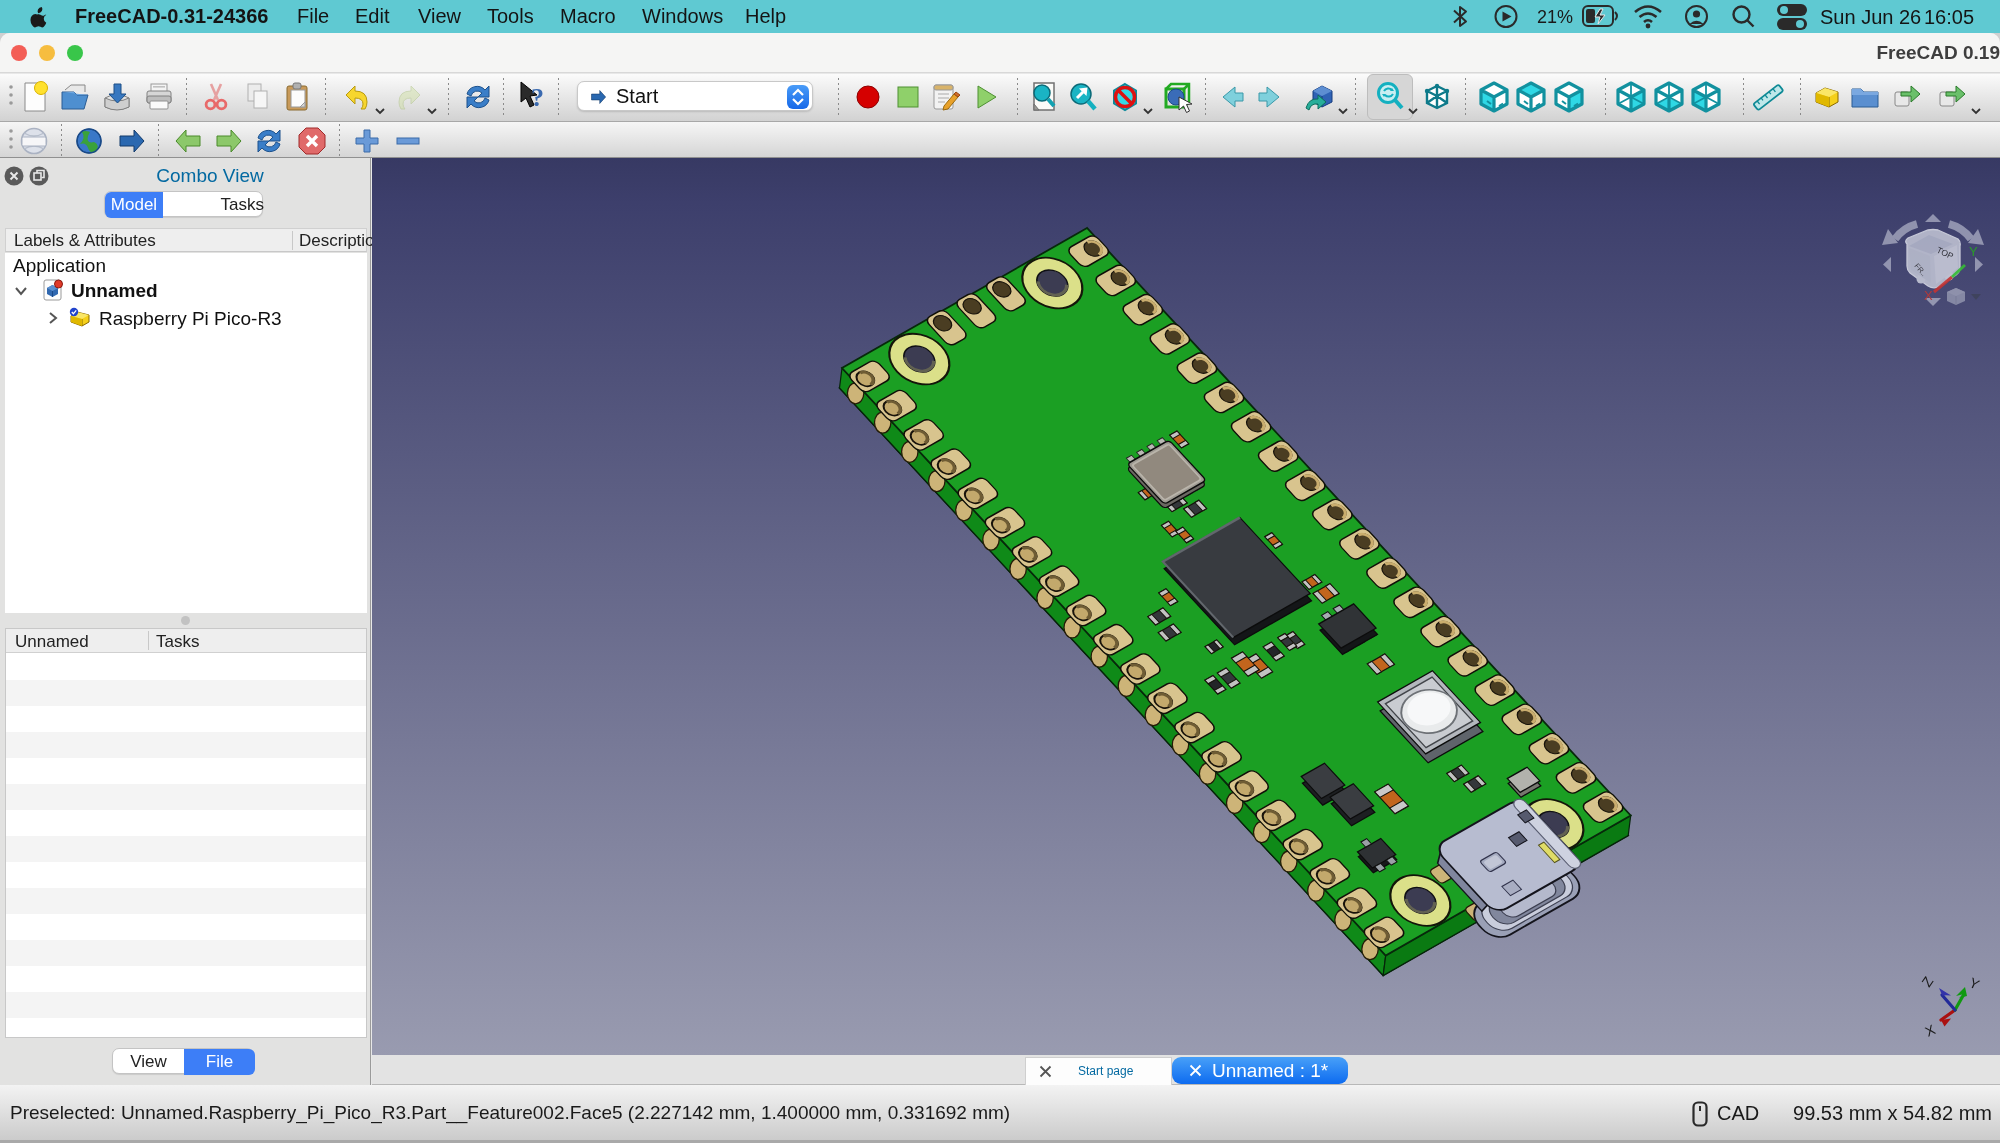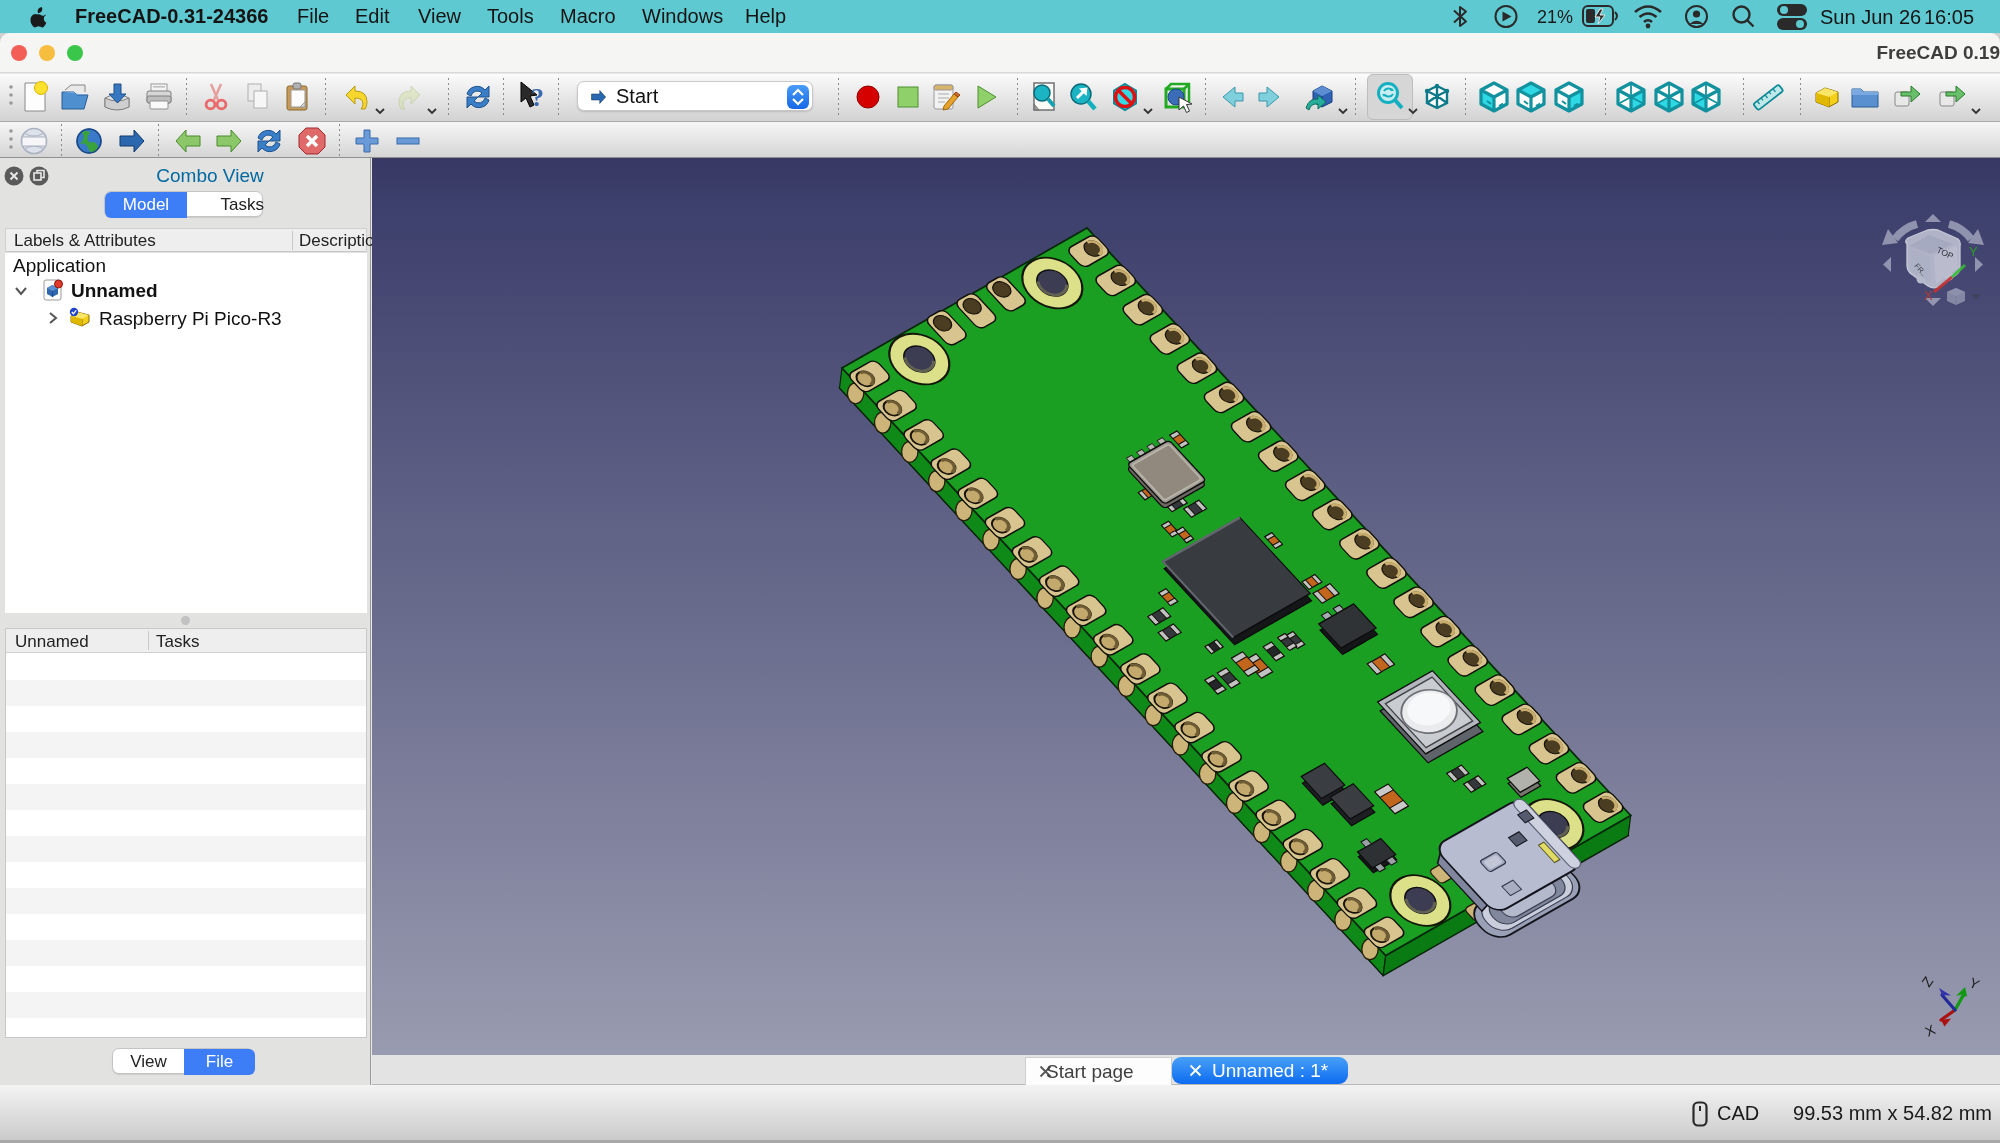--- a/index.html
+++ b/index.html
@@ -335,21 +335,21 @@
     <circle cx="12" cy="12" r="9.5" fill="#5a5a5a"></circle>
     <path d="M8.5 8.5 l7 7 m0 -7 l-7 7" stroke="#e8e8e8" stroke-width="2"></path>
   </svg>
 <svg width="24" height="24" viewBox="0 0 24 24" style="position:absolute;left:27px;top:164px">
     <circle cx="12" cy="12" r="9.5" fill="#5a5a5a"></circle>
     <rect x="7" y="9" width="7" height="7" fill="none" stroke="#e8e8e8" stroke-width="1.6"></rect>
     <path d="M10 9 v-2.5 h7 v7 h-2.5" fill="none" stroke="#e8e8e8" stroke-width="1.6"></path>
   </svg>
 <div style="position:absolute;left:50px;top:162px;width:320px;height:28px;text-align:center;font-size:19px;color:#0369a1;line-height:28px">Combo View</div>
 <div style="position:absolute;left:104px;top:191px;width:159px;height:26px;border:1px solid #c4c4c4;border-radius:7px;background:#fff;box-shadow:0 1px 1px rgba(0,0,0,0.1)">
-<div style="position:absolute;left:0;top:0;width:82px;height:26px;background:#3d7ef7;border-radius:6px 0 0 6px;color:#fff;text-align:center;line-height:26px;font-size:17px">Model</div>
+<div style="position:absolute;left:0;top:0;width:58px;height:26px;background:#3d7ef7;border-radius:6px 0 0 6px;color:#fff;text-align:center;line-height:26px;font-size:17px">Model</div>
 <div style="position:absolute;left:82px;top:0;width:77px;height:26px;color:#222;text-align:right;line-height:26px;font-size:17px">Tasks</div>
   </div>
 <div style="position:absolute;left:5px;top:228px;width:362px;height:24px;background:#eeeeee;border:1px solid #d0d0d0;border-bottom:1px solid #c8c8c8">
 <div style="position:absolute;left:8px;top:0;font-size:17px;color:#222;line-height:23px">Labels &amp; Attributes</div>
 <div style="position:absolute;left:286px;top:2px;width:1px;height:19px;background:#c8c8c8"></div>
 <div style="position:absolute;left:293px;top:0;font-size:17px;color:#222;line-height:23px">Descriptio</div>
   </div>
 <div style="position:absolute;left:5px;top:253px;width:362px;height:360px;background:#fff"></div>
 <div style="position:absolute;left:13px;top:253px;font-size:19px;color:#111;line-height:25px">Application</div>
 <svg width="14" height="14" viewBox="0 0 14 14" style="position:absolute;left:14px;top:284px">
@@ -778,29 +778,30 @@
 </g>
 <text x="1556" y="879" font-size="14" fill="#1a1a1a" font-family="Liberation Sans,sans-serif" transform="rotate(-25 1556 879)">X</text>
 <text x="1596" y="828" font-size="14" fill="#1a1a1a" font-family="Liberation Sans,sans-serif" transform="rotate(25 1596 828)">Y</text>
 <text x="1557" y="830" font-size="14" fill="#1a1a1a" font-family="Liberation Sans,sans-serif" transform="rotate(-55 1557 830)">Z</text>
 </svg></div>
 <div style="position:absolute;left:372px;top:1055px;width:1628px;height:30px;background:#e3e3e3;border-bottom:1px solid #b8b8b8">
 <div style="position:absolute;left:653px;top:2px;width:147px;height:28px;background:#fdfdfd;border:1px solid #cfcfcf;border-bottom:none">
 <svg width="15" height="15" viewBox="0 0 15 15" style="position:absolute;left:12px;top:6px">
         <path d="M2.5 2.5 l10 10 m0 -10 l-10 10" stroke="#555" stroke-width="1.8"></path>
       </svg>
-<div style="position:absolute;left:20px;top:0;font-size:19px;color:#404040;line-height:27px">Start page</div>
+<div style="position:absolute;left:52px;top:0;font-size:12px;color:#0369a1;line-height:27px">Start page</div>
     </div>
 <div style="position:absolute;left:800px;top:2px;width:176px;height:27px;background:linear-gradient(#48a0f8,#0d6bf0);border-radius:9px;color:#fff">
 <svg width="15" height="15" viewBox="0 0 15 15" style="position:absolute;left:16px;top:6px">
         <path d="M2.5 2.5 l10 10 m0 -10 l-10 10" stroke="#fff" stroke-width="1.8"></path>
       </svg>
 <div style="position:absolute;left:40px;top:0;font-size:19px;line-height:27px">Unnamed : 1*</div>
     </div>
 </div>
 <div style="position:absolute;left:0;top:1085px;width:2000px;height:58px;background:linear-gradient(#f3f3f3,#c9c9c9)">
 <div style="position:absolute;left:0;top:55px;width:2000px;height:3px;background:#a9a9a9"></div>
+<div style="position:absolute;left:10px;top:0;height:58px;line-height:56px;font-size:19px;color:#1a1a1a">Preselected: Unnamed.Raspberry_Pi_Pico_R3.Part__Feature002.Face5 (2.227142 mm, 1.400000 mm, 0.331692 mm)</div>
 <svg width="16" height="26" viewBox="0 0 16 26" style="position:absolute;left:1692px;top:16px">
       <rect x="1.5" y="1.5" width="13" height="23" rx="4.5" fill="none" stroke="#2a2a2a" stroke-width="2.2"></rect>
       <path d="M8 5 v5" stroke="#2a2a2a" stroke-width="2"></path>
     </svg>
 <div style="position:absolute;left:1717px;top:0;height:58px;line-height:56px;font-size:20px;color:#1a1a1a">CAD</div>
 <div style="position:absolute;right:8px;top:0;height:58px;line-height:56px;font-size:20px;color:#1a1a1a">99.53 mm x 54.82 mm</div>
 </div>
 </body></html>

